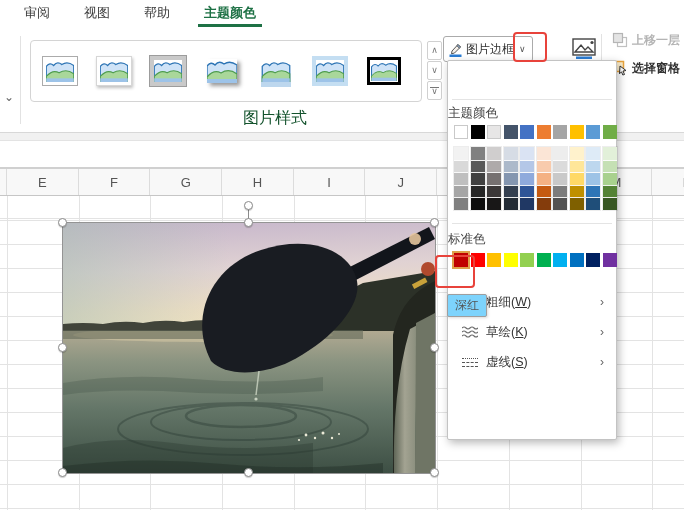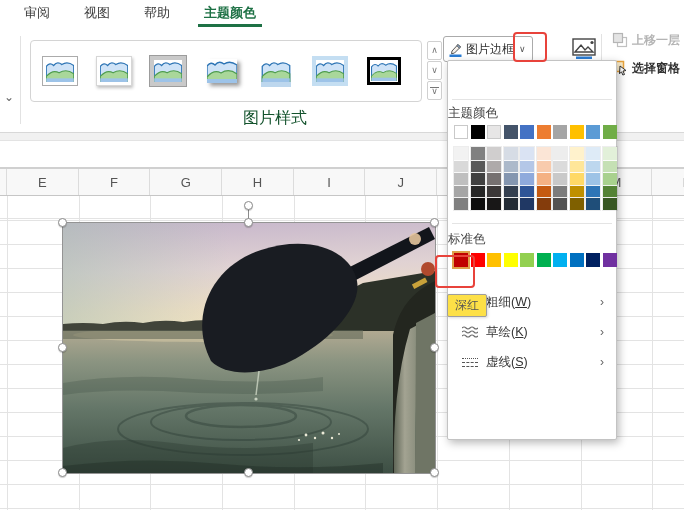--- a/index.html
+++ b/index.html
@@ -79,21 +79,21 @@
   .vcell { width:14px; height:12.6px; border-top:1px solid rgba(255,255,255,.9); }
   .vcol .vcell:first-child { border-top:none; }
   .items { position:absolute; left:0; top:226px; width:100%; }
   .item { height:30px; display:flex; align-items:center; padding-left:14px; position:relative; }
   .item.hl { background:#e9e9e9; margin:0 1px; padding-left:13px; }
   .item .ico { width:18px; height:16px; margin-right:6px; flex:0 0 auto; display:flex; flex-direction:column; justify-content:center; }
   .item .subchev { position:absolute; right:12px; color:#666; font-size:12px; }
   .wbar { background:#2b7cd3; margin:1px 0; }
 
   
-  .tooltip { position:absolute; left:447px; top:294px; background:#fde047; border:1px solid #9e9e9e; border-radius:2px; padding:2px 7px; font-size:12px; color:#555; z-index:20; box-shadow:1px 1px 3px rgba(0,0,0,.15); }
+  .tooltip { position:absolute; left:447px; top:294px; background:#7dd3fc; border:1px solid #9e9e9e; border-radius:2px; padding:2px 7px; font-size:12px; color:#555; z-index:20; box-shadow:1px 1px 3px rgba(0,0,0,.15); }
 
   
   .annot { position:absolute; border:2.5px solid #e8433b; border-radius:4px; z-index:30; pointer-events:none; }
   .annot1 { left:513px; top:32px; width:34px; height:30px; }
   .annot2 { left:435px; top:255px; width:40px; height:33px; }
 
   u { text-decoration:underline; }
 </style>
 </head>
 <body>

